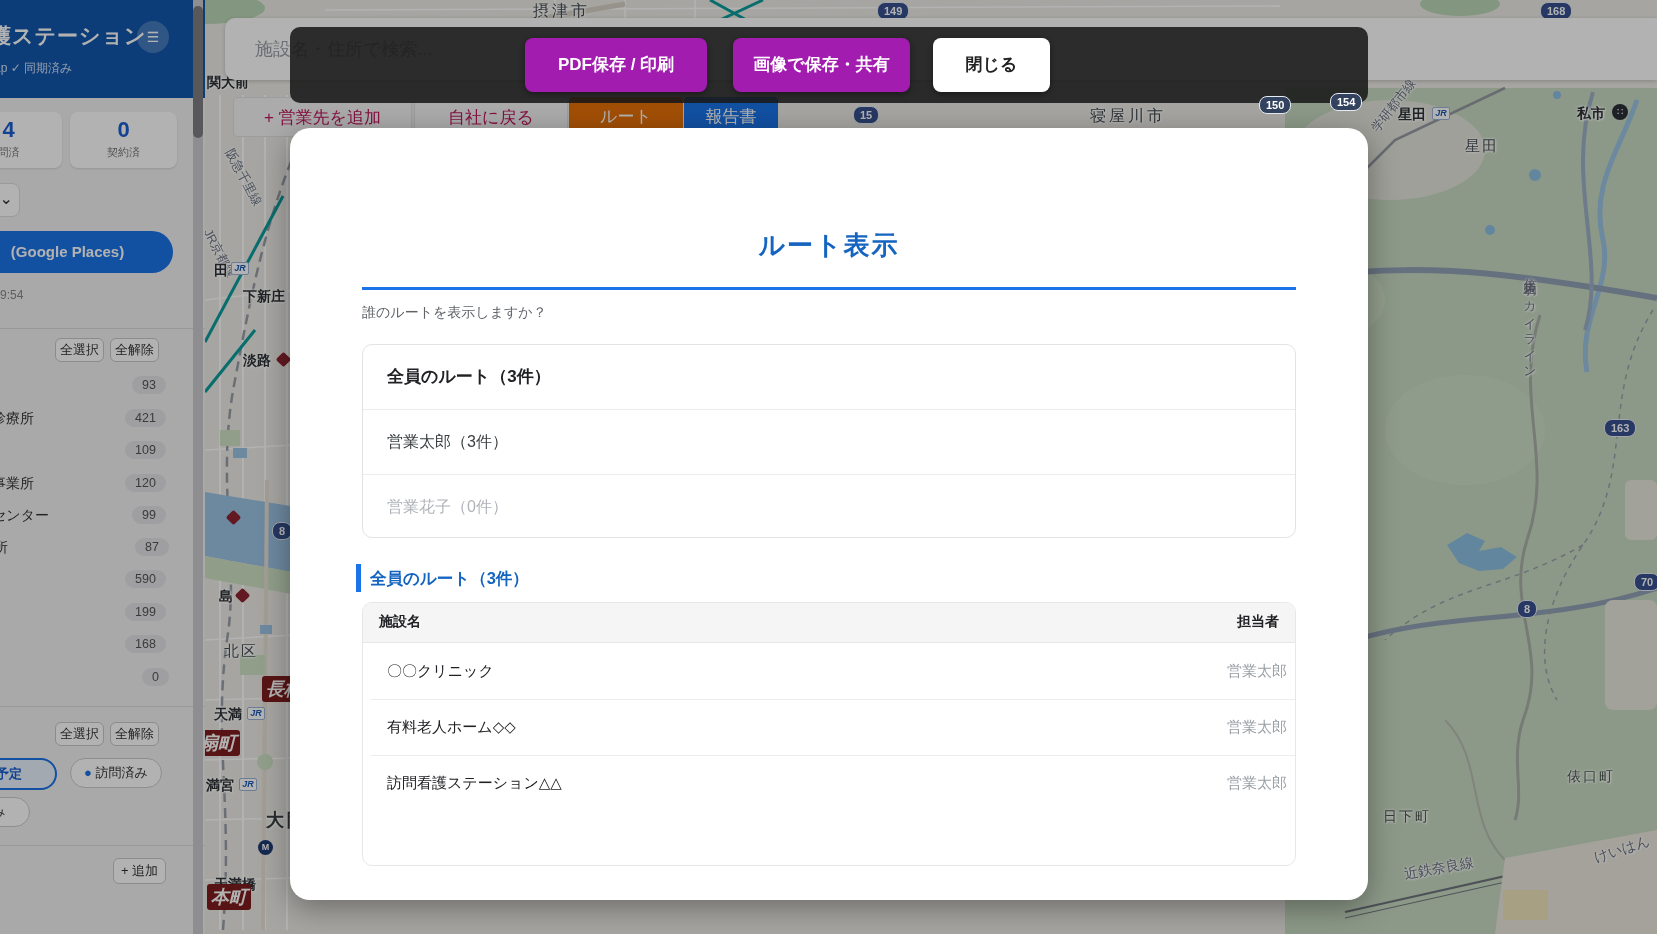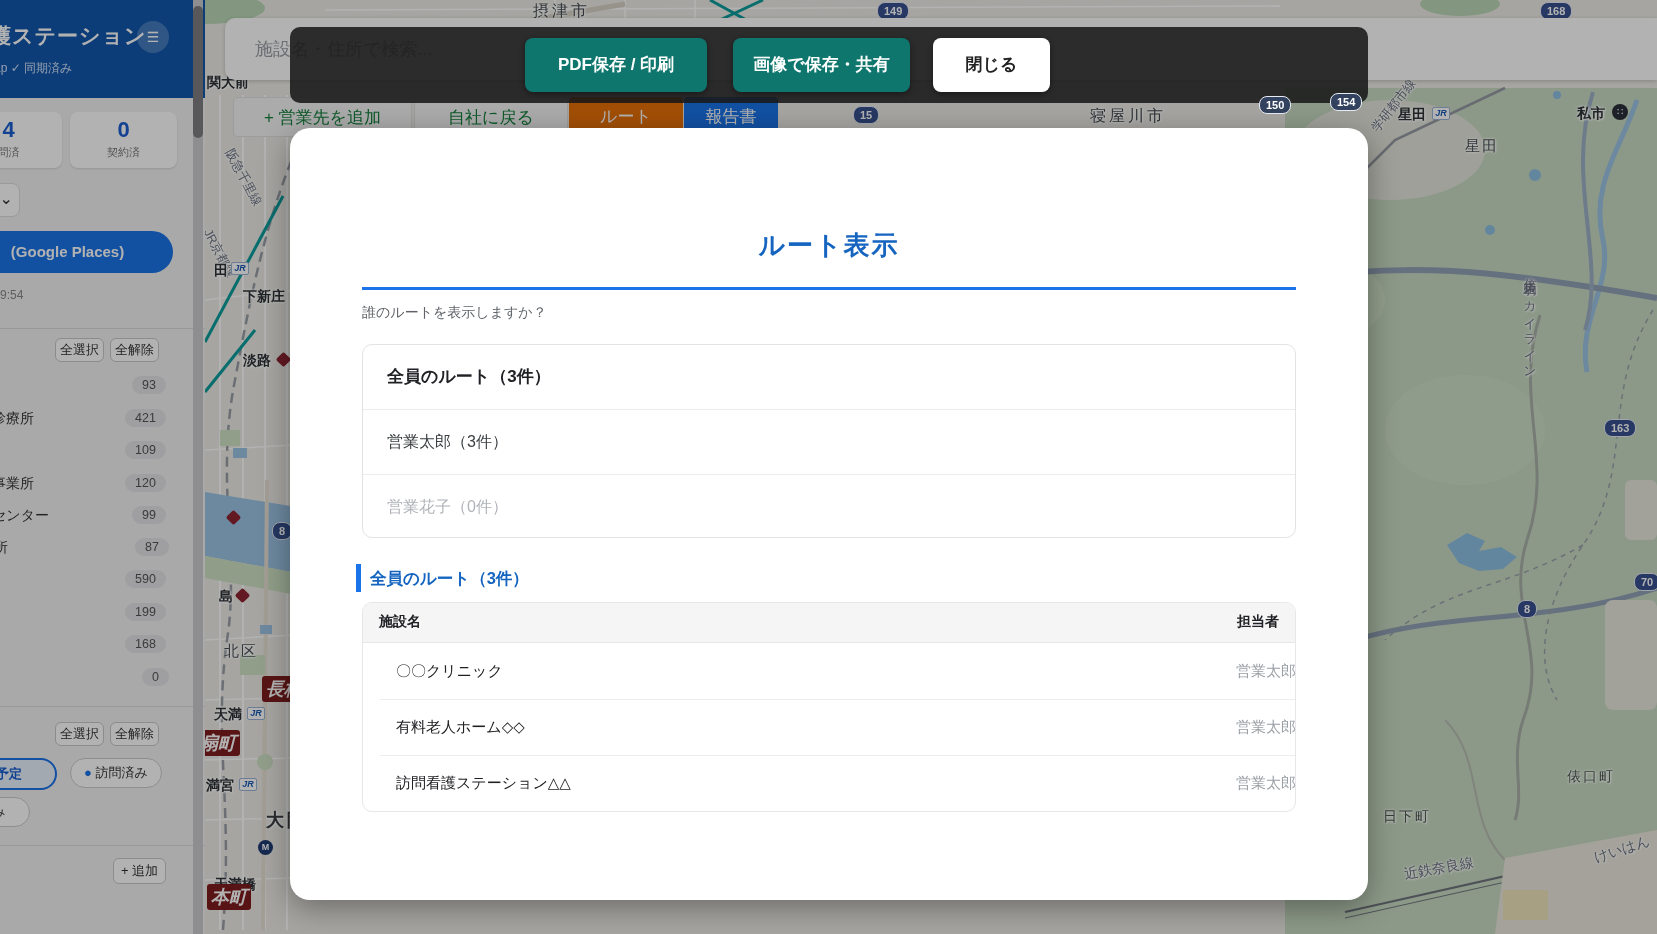--- a/index.html
+++ b/index.html
@@ -44,45 +44,45 @@
   .hk-icon { position:absolute; width:11px; height:11px; background:#8e2432; border-radius:2px; transform:rotate(45deg); }
   .metro-icon { position:absolute; width:15px; height:15px; background:#1f3b73; border-radius:50%; color:#fff; font-size:9px; font-weight:bold; text-align:center; line-height:15px; }
   .pm-icon { position:absolute; width:16px; height:16px; background:#2a2e39; border-radius:50%; color:#fff; font-size:10px; text-align:center; line-height:15px; }
   .station-dot { position:absolute; width:13px; height:13px; background:#fff; border:3px solid #3f6ad8; border-radius:50%; }
 
   
   #searchbar { left:225px; top:18px; width:1432px; height:62px; background:#fff; border-radius:10px 0 0 10px; box-shadow:0 1px 4px rgba(0,0,0,.2); z-index:4; }
   #search-ph { left:30px; top:19px; font-size:18px; color:#9aa0a6; }
   #actionrow { left:205px; top:97px; width:1452px; height:40px; z-index:4; }
   .act-btn { position:absolute; top:0; height:40px; border-radius:4px; font-size:17px; text-align:center; line-height:40px; white-space:nowrap; }
-  .act-light { background:#f5f5f5; border:1px solid #e0e0e0; color:#15803d; }
+  .act-light { background:#f5f5f5; border:1px solid #e0e0e0; color:#be185d; }
 
   
   #backdrop { left:0; top:0; width:1657px; height:934px; background:rgba(0,0,0,.30); z-index:10; }
   #toolbar { left:290px; top:27px; width:1078px; height:76px; background:rgba(25,25,25,.88); border-radius:10px; z-index:12; }
   .tb-btn { position:absolute; top:11px; height:54px; border-radius:8px; font-size:17px; font-weight:bold; text-align:center; line-height:54px; cursor:pointer; }
-  .tb-blue { background:#0f766e; color:#fff; box-shadow:0 2px 6px rgba(0,0,0,.4);text-align:center; }
+  .tb-blue { background:#a21caf; color:#fff; box-shadow:0 2px 6px rgba(0,0,0,.4);text-align:center; }
   .tb-white { background:#fff; color:#222; box-shadow:0 2px 6px rgba(0,0,0,.4); }
 
   
   #modal { left:290px; top:128px; width:1078px; height:772px; background:#fff; border-radius:20px; box-shadow:0 8px 30px rgba(0,0,0,.35); z-index:20; }
   #modal-title { left:0; top:100px; width:1078px; text-align:center; font-size:26px; font-weight:bold; color:#1565c0; letter-spacing:2px; }
   #modal-rule { left:72px; top:159px; width:934px; height:3px; background:#1a73e8; }
   #modal-q { left:72px; top:176px; font-size:14px; color:#5f6368; }
   #route-list { left:72px; top:216px; width:934px; height:194px; border:1px solid #e3e3e6; border-radius:10px; background:#fff; }
   .route-item { position:absolute; left:0; width:932px; height:64px; line-height:64px; padding-left:24px; font-size:16px; color:#3c4043; cursor:pointer; }
   .route-item.bold { font-weight:bold; font-size:17px; color:#202124; }
   .route-item.disabled { color:#b0b3b8; cursor:default; }
   .route-sep { position:absolute; left:0; width:932px; height:1px; background:#ececef; }
   #section-bar { left:66px; top:436px; width:5px; height:28px; background:#1a73e8; }
   #section-title { left:80px; top:440px; font-size:16.5px; font-weight:bold; color:#1565c0; }
-  #visit-table { left:72px; top:474px; width:934px; height:210px; border:1px solid #e7e7ea; border-radius:10px; background:#fff; overflow:hidden; }
+  #visit-table { left:72px; top:474px; width:934px; height:264px; border:1px solid #e7e7ea; border-radius:10px; background:#fff; overflow:hidden; }
   .vt-head { position:absolute; left:0; top:0; width:932px; height:40px; background:#f5f5f6; border-bottom:1px solid #e7e7ea; }
   .vt-head span { position:absolute; top:10px; font-size:14px; font-weight:bold; color:#202124; }
-  .vt-row { position:absolute; left:17px; width:932px; height:56px; border-bottom:1px solid #ededf0; }
+  .vt-row { position:absolute; left:8px; width:932px; height:56px; border-bottom:1px solid #ededf0; }
   .vt-cell-l { position:absolute; left:16px; top:18px; font-size:15px; color:#202124; }
   .vt-cell-r { position:absolute; right:16px; top:18px; font-size:15px; color:#9aa0a6; }
 </style>
 </head>
 <body>
 
 <div id="stage">
 
   <div id="map" class="abs">
     <svg width="1452" height="934" viewBox="0 0 1452 934">

